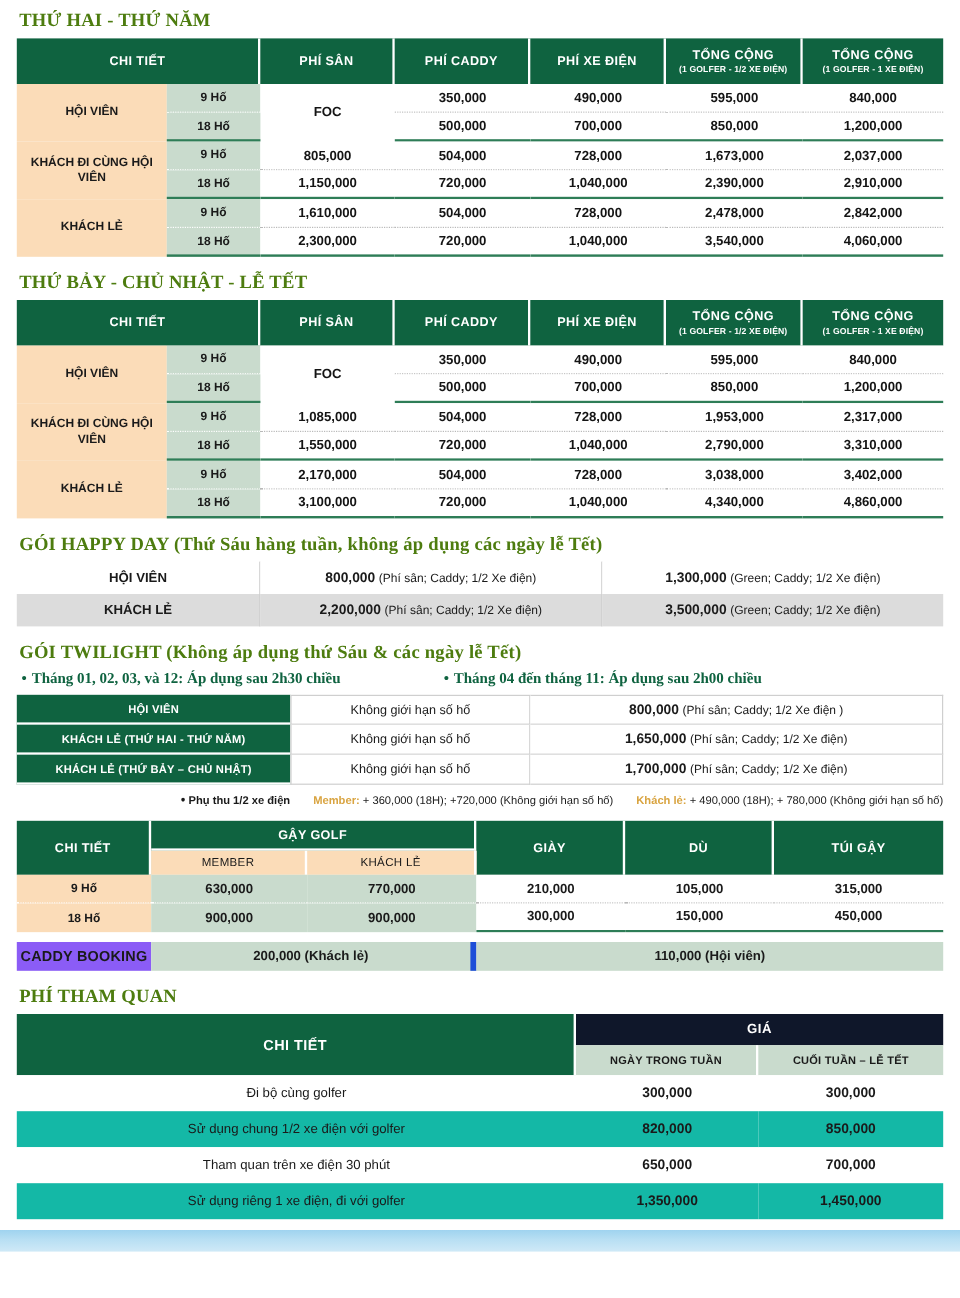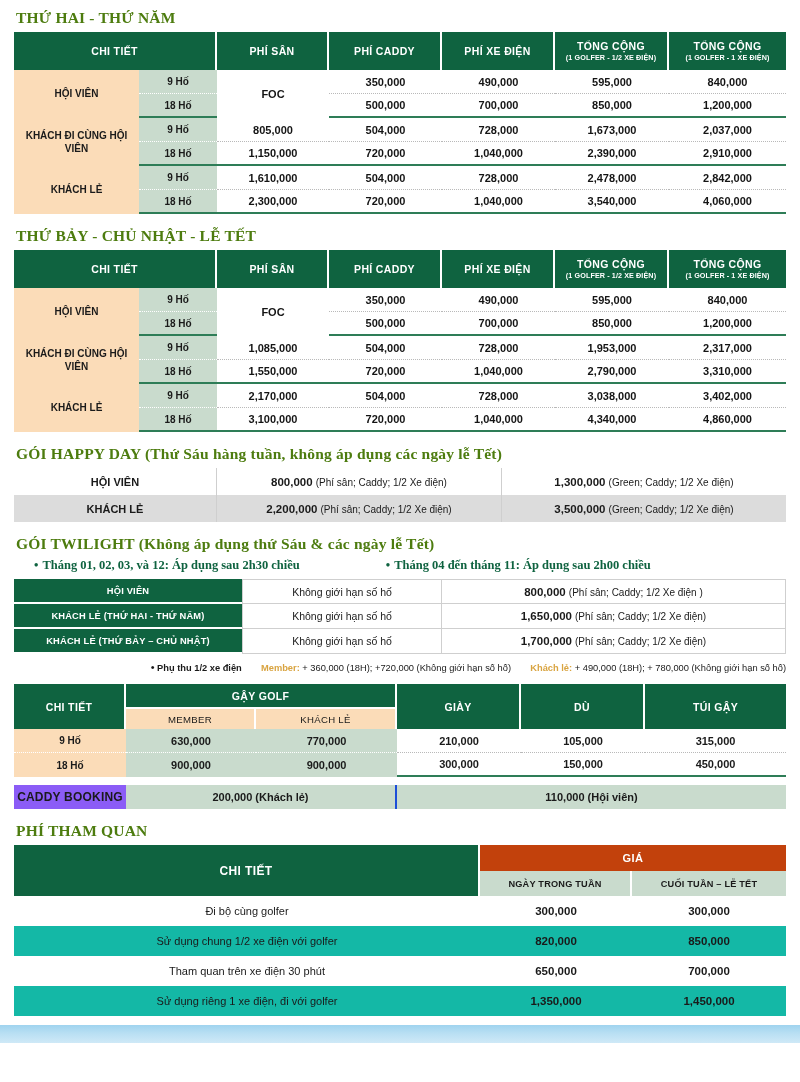--- a/index.html
+++ b/index.html
@@ -103,21 +103,21 @@
   .hp-row td { height: 27px; font-size: 11px; }
   .hp-lab { font-weight: 700; font-size: 10px; }
   .hp-w  { background:#ffffff; }
   .hp-g  { background:#dcdcdc; }
   .hp-val b { font-weight: 700; font-size: 11.5px; }
   .hp-val span { font-size: 10px; font-weight: 500; }
   .vline { border-right: 1px solid #cfcfcf; }
 
   
   .tw-note {
-    display:flex; justify-content:flex-start; margin: 3px 0 6px 20px;
+    display:flex; justify-content:flex-start; margin: 3px 0 6px 4px;
     font-family: "Liberation Serif", serif;
     font-size: 12.5px; color: #0f6340; font-weight: 600;
   }
   .tw-note .n2 { margin-left: 86px; }
   .tw-note .bul { margin-right: 4px; }
   .tw-lab {
     background:#0f6340; color:#fff; font-weight:700; font-size:9.3px;
     letter-spacing:.2px; height: 25px;
     border-bottom: 2px solid #ffffff;
   }
@@ -151,21 +151,21 @@
   .cad-val { background:#c9dbcd; font-size:11px; font-weight:600; height:24px; }
   .rn-dotted { border-bottom:1px dotted #b9b9b9; }
   .rn-dotted-w { border-bottom:1px dotted #ffffff; }
 
   
   .vf-left {
     background:#0f6340; color:#ffffff; font-weight:700; font-size:12px;
     letter-spacing:.4px; text-align:left; padding-left:14px;
     border-right:2px solid #ffffff;
   }
-  .vf-gia { background:#c2410c; color:#fff; font-weight:700; font-size:11px;
+  .vf-gia { background:#0f172a; color:#fff; font-weight:700; font-size:11px;
             letter-spacing:.5px; height:26px; }
   .vf-sub { background:#c9dbcd; color:#1a1a1a; font-weight:700; font-size:9.2px;
             letter-spacing:.2px; height:25px; border-right:2px solid #ffffff; }
   .vf-sub:last-child { border-right:none; }
   .vf-name { text-align:left; padding-left:14px; font-size:11px; font-weight:400; height:30px; }
   .vf-num  { font-size:11.5px; font-weight:600; }
   .row-w td { background:#ffffff; }
   .row-p td { background:#14b8a6; }
 
   
@@ -452,21 +452,21 @@
       <td class="rn-sg">900,000</td>
       <td class="rn-w solid-b-last">300,000</td>
       <td class="rn-w solid-b-last">150,000</td>
       <td class="rn-w solid-b-last">450,000</td>
     </tr>
     <tr>
           <td class="gapcol" colspan="6" style="height:8px"></td>
         </tr>
     <tr>
       <td class="cad-lab">CADDY BOOKING</td>
-      <td class="cad-val" colspan="2" style="border-right:2px solid #1d4ed8">200,000 (Khách lẻ)</td>
+      <td class="cad-val" colspan="2" style="border-right:5px solid #1d4ed8">200,000 (Khách lẻ)</td>
       <td class="cad-val" colspan="3">110,000 (Hội viên)</td>
     </tr>
   </tbody>
     </table>
 
   <div class="sp-2"></div>
   <div class="sec-title">PHÍ THAM QUAN</div>
 
   <table class="t">
     <colgroup>

